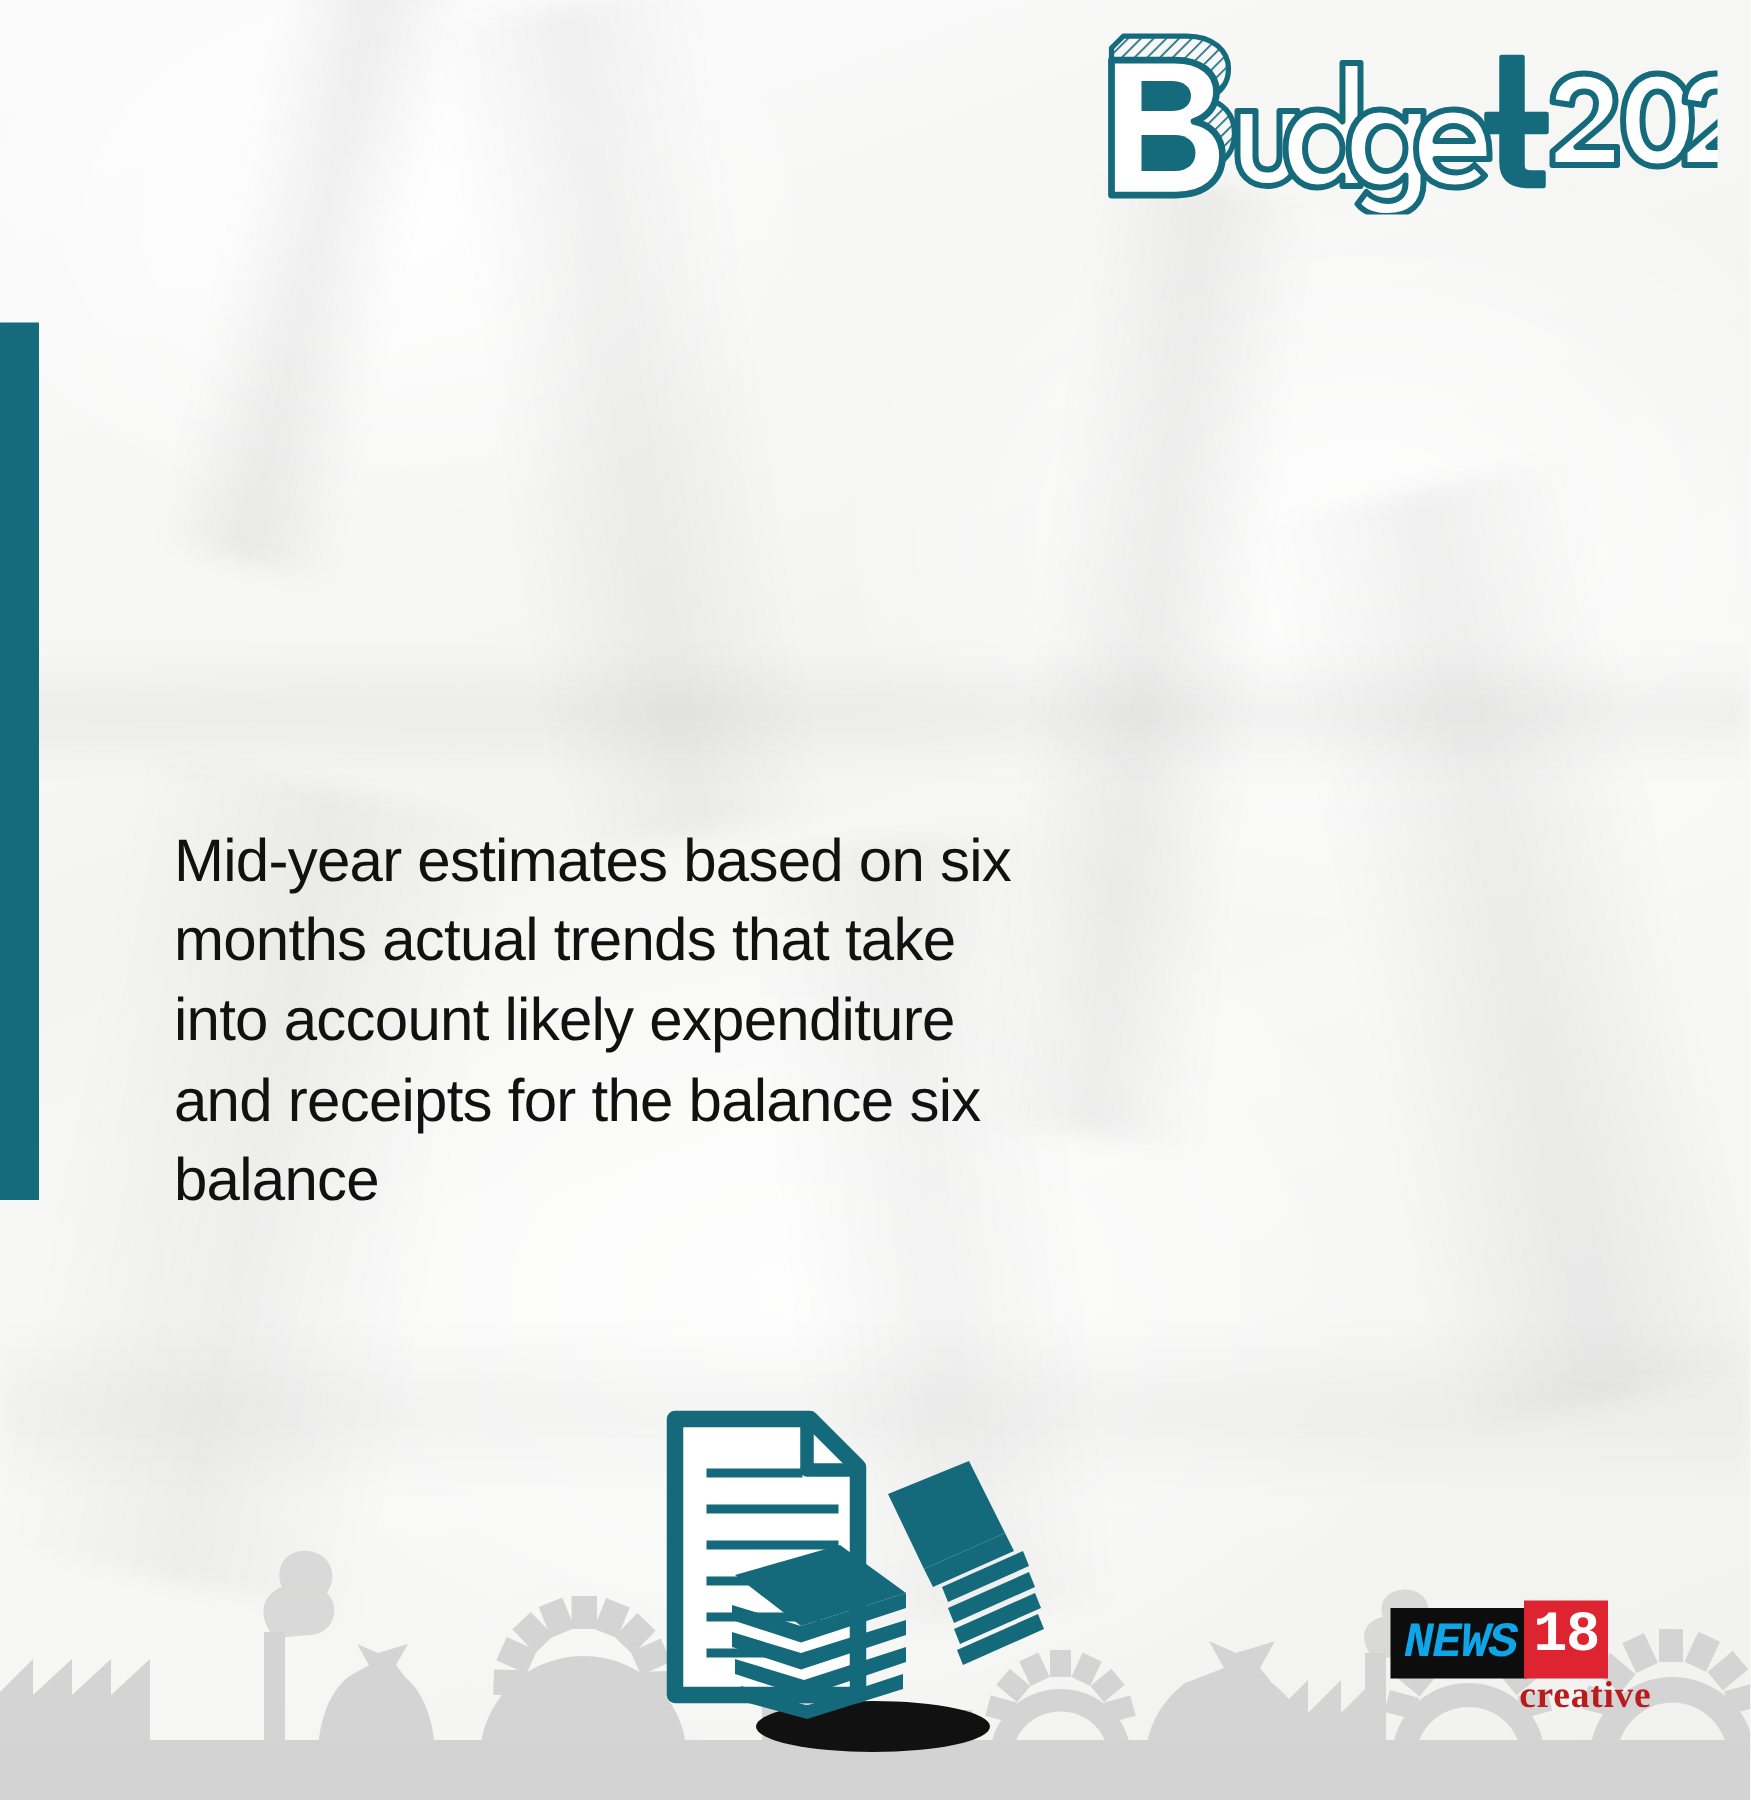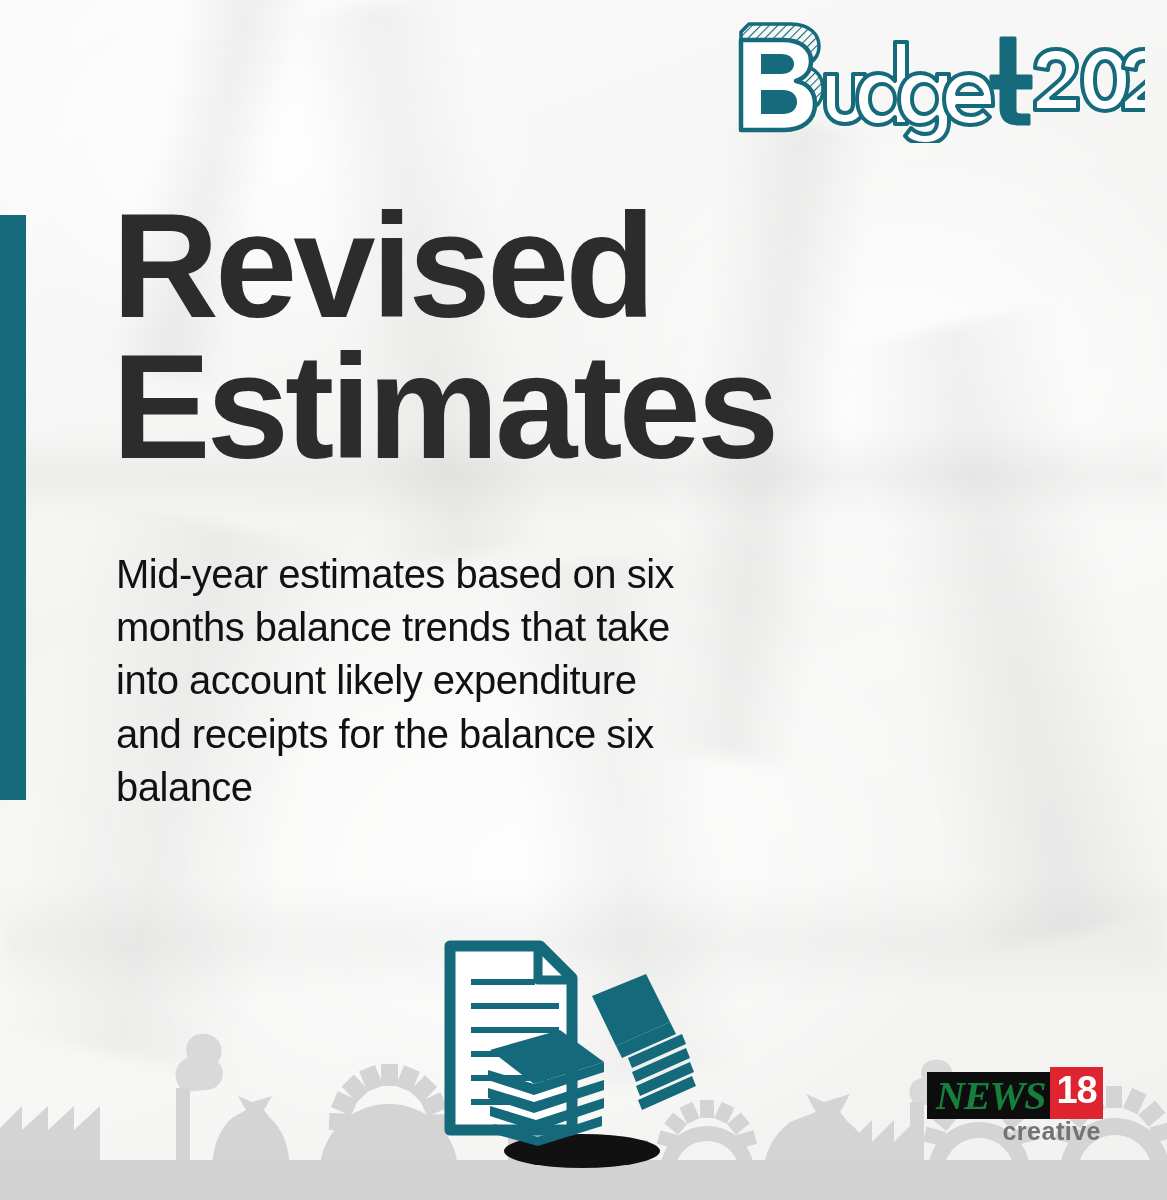--- a/index.html
+++ b/index.html
@@ -135,46 +135,46 @@
     height: 76px;
   }
   .n18-row {
     position: relative;
     display: flex;
     align-items: stretch;
     height: 47px;
   }
   .n18-word {
     background: #0d0d0d;
-    color: #15803d;
-    font-family: Liberation Serif, serif;
+    color: #0ea5e9;
+    font-family: Liberation Mono, monospace;
     font-weight: bold;
-    font-size: 40px;
+    font-size: 33px;
     line-height: 47px;
     letter-spacing: -1px;
     padding: 0 7px 0 9px;
     font-style: italic;
   }
   .n18-badge {
     background: #dd2430;
     color: #ffffff;
-    font-family: Liberation Sans, sans-serif;
+    font-family: Liberation Mono, monospace;
     font-weight: bold;
     font-size: 38px;
     line-height: 47px;
     letter-spacing: -1px;
     padding: 0 6px;
     margin-left: -2px;
     margin-top: -5px;
     height: 52px;
   }
   .n18-sub {
     text-align: right;
-    color: #737373;
-    font-family: Liberation Sans, sans-serif;
+    color: #b91c1c;
+    font-family: Liberation Serif, serif;
     font-weight: bold;
     font-size: 25px;
     line-height: 28px;
     letter-spacing: 0.5px;
     padding-right: 12px;
     margin-top: -2px;
   }
 </style>
 </head>
 <body>
@@ -244,28 +244,24 @@
                M380 43 C374 43 370 50 370 62 C370 74 374 81 380 81
                C386 81 390 74 390 62 C390 50 386 43 380 43 Z"></path>
       <path d="M408 50 C408 38 417 31 429 31 C441 31 450 38 450 49
                C450 57 445 63 436 70 L424 80 L451 80 L451 92 L408 92 L408 83
                L430 64 C435 60 437 56 437 51 C437 46 434 43 429 43
                C424 43 421 46 421 52 Z" transform="translate(-10,0)"></path>
       <path d="M448 46 L448 35 L468 32 L468 92 L455 92 L455 46 Z"></path>
     </g>
   </svg>
 
-  <div id="headline">
-    <span class="hl-line">Revised</span>
-    <span class="hl-line">Estimates</span>
-  </div>
 
   <div id="body-copy">
     <span class="bc-line">Mid-year estimates based on six</span>
-    <span class="bc-line">months balance trends that take</span>
+    <span class="bc-line">months actual trends that take</span>
     <span class="bc-line">into account likely expenditure</span>
     <span class="bc-line">and receipts for the balance six</span>
     <span class="bc-line">balance</span>
   </div>
 
   <svg id="silhouette-band" viewBox="0 0 1167 200" xmlns="http://www.w3.org/2000/svg">
     <g fill="#d4d4d4">
 
       <path d="M0 172 L0 128 L22 106 L22 130 L48 106 L48 130 L74 106 L74 130
                L100 106 L100 172 Z"></path>

